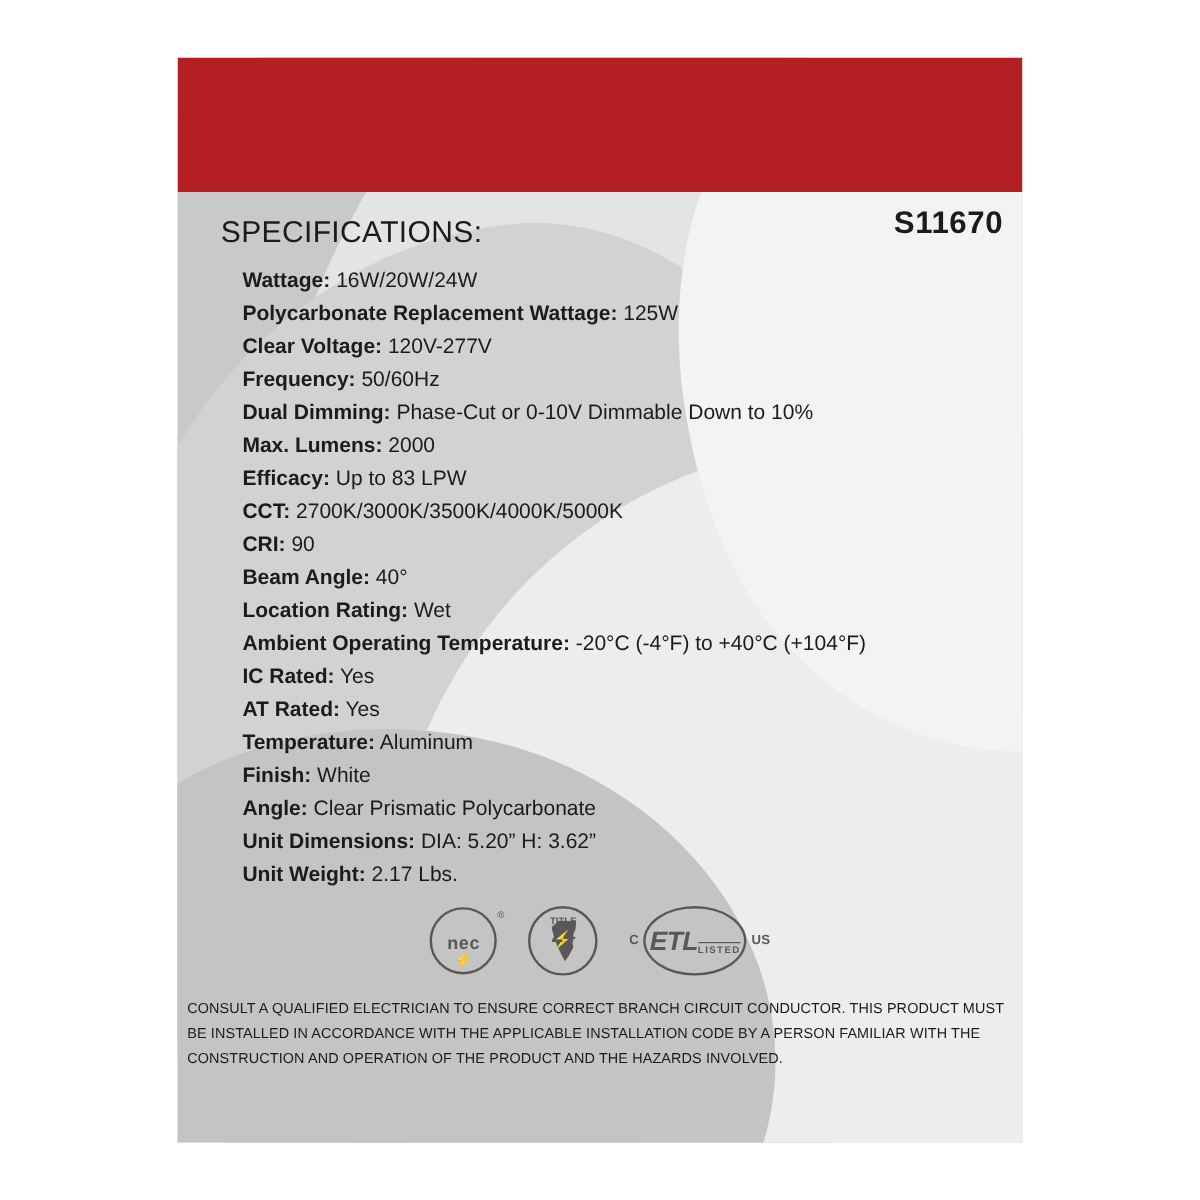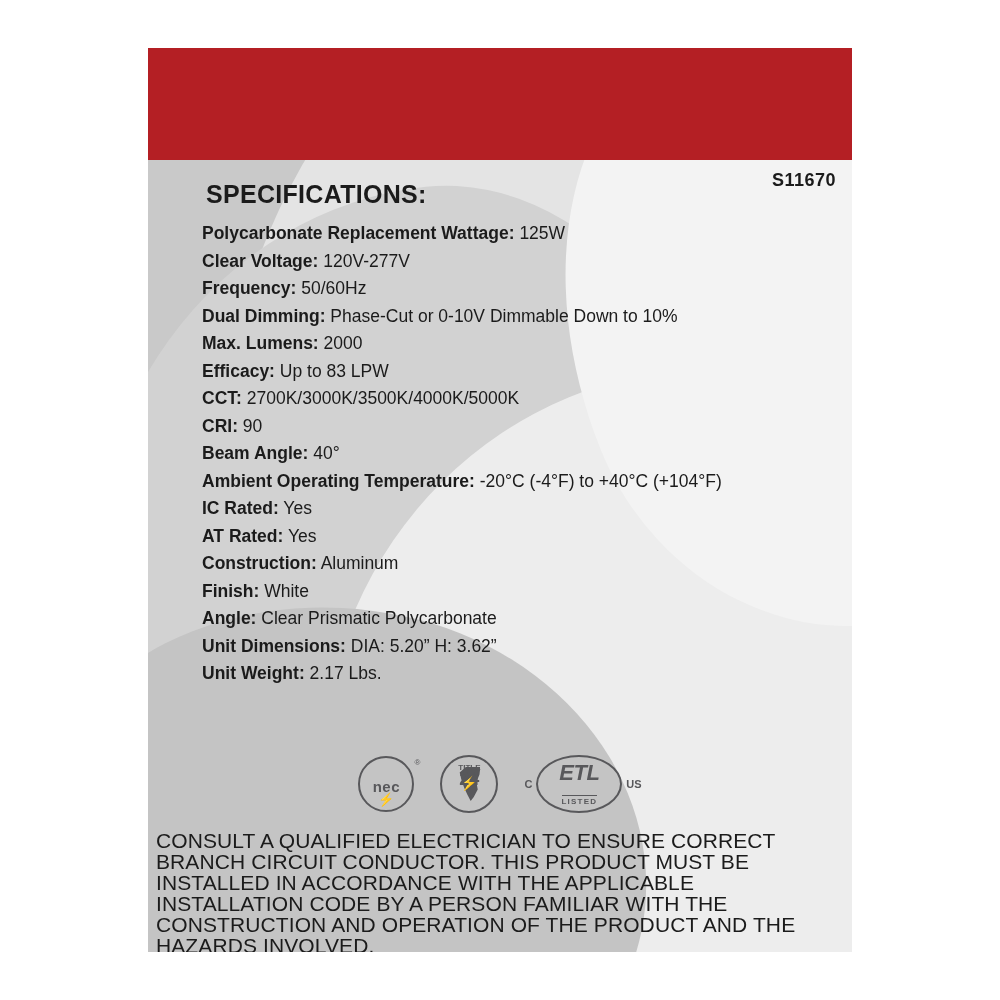--- a/index.html
+++ b/index.html
@@ -82,31 +82,31 @@
     position: absolute;
     left: 0; top: 0;
     width: 704px;
     height: 904px;
     z-index: 10;
   }
   #model-number {
     position: absolute;
     right: 16px;
     top: 122px;
-    font-size: 18px;
+    font-size: 26px;
     font-weight: bold;
     color: #1b1b1b;
     letter-spacing: 0.5px;
   }
   #spec-title {
     position: absolute;
-    left: 58px;
+    left: 36px;
     top: 132px;
     font-size: 25px;
-    font-weight: bold;
+    font-weight: normal;
     color: #1b1b1b;
     letter-spacing: 0.3px;
   }
   #spec-list {
     position: absolute;
     left: 54px;
     top: 172px;
     width: 620px;
   }
   .spec-row {
@@ -197,21 +197,20 @@
   .etl-side {
     font-size: 11px;
     font-weight: bold;
   }
   .etl-oval {
     width: 82px;
     height: 54px;
     border-radius: 50%;
     border: 2.5px solid #58585b;
     display: flex;
-    flex-direction: column;
     align-items: center;
     justify-content: center;
     color: #58585b;
     position: relative;
   }
   .etl-main {
     font-size: 22px;
     font-weight: bold;
     font-style: italic;
     line-height: 21px;
@@ -223,21 +222,21 @@
     letter-spacing: 1.2px;
     border-top: 1.5px solid #58585b;
     padding-top: 1px;
     margin-top: 12px;
   }
   #disclaimer {
     position: absolute;
     left: 8px;
     top: 782px;
     width: 690px;
-    font-size: 21px;
+    font-size: 12px;
     line-height: 21px;
     color: #1b1b1b;
     letter-spacing: 0.1px;
   }
 </style>
 </head>
 <body>
 
 <div id="sheet">
 
@@ -252,20 +251,24 @@
 
   <div id="content">
 
     <div id="model-number">S11670</div>
 
     <div id="spec-title">SPECIFICATIONS:</div>
 
     <div id="spec-list">
 
       <div class="spec-row">
+        <span class="spec-label">Wattage:</span>
+        <span class="spec-value">16W/20W/24W</span>
+      </div>
+      <div class="spec-row">
         <span class="spec-label">Polycarbonate Replacement Wattage:</span>
         <span class="spec-value">125W</span>
       </div>
       <div class="spec-row">
         <span class="spec-label">Clear Voltage:</span>
         <span class="spec-value">120V-277V</span>
       </div>
       <div class="spec-row">
         <span class="spec-label">Frequency:</span>
         <span class="spec-value">50/60Hz</span>
@@ -288,33 +291,37 @@
       </div>
       <div class="spec-row">
         <span class="spec-label">CRI:</span>
         <span class="spec-value">90</span>
       </div>
       <div class="spec-row">
         <span class="spec-label">Beam Angle:</span>
         <span class="spec-value">40°</span>
       </div>
       <div class="spec-row">
+        <span class="spec-label">Location Rating:</span>
+        <span class="spec-value">Wet</span>
+      </div>
+      <div class="spec-row">
         <span class="spec-label">Ambient Operating Temperature:</span>
         <span class="spec-value">-20°C (-4°F) to +40°C (+104°F)</span>
       </div>
       <div class="spec-row">
         <span class="spec-label">IC Rated:</span>
         <span class="spec-value">Yes</span>
       </div>
       <div class="spec-row">
         <span class="spec-label">AT Rated:</span>
         <span class="spec-value">Yes</span>
       </div>
       <div class="spec-row">
-        <span class="spec-label">Construction:</span>
+        <span class="spec-label">Temperature:</span>
         <span class="spec-value">Aluminum</span>
       </div>
       <div class="spec-row">
         <span class="spec-label">Finish:</span>
         <span class="spec-value">White</span>
       </div>
       <div class="spec-row">
         <span class="spec-label">Angle:</span>
         <span class="spec-value">Clear Prismatic Polycarbonate</span>
       </div>

